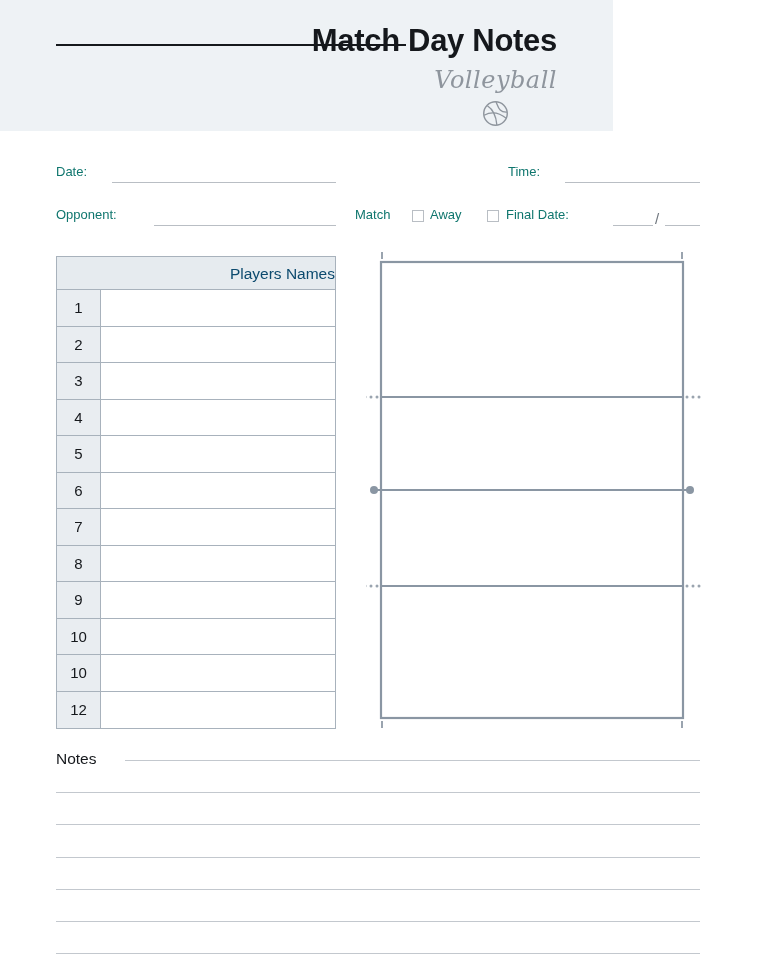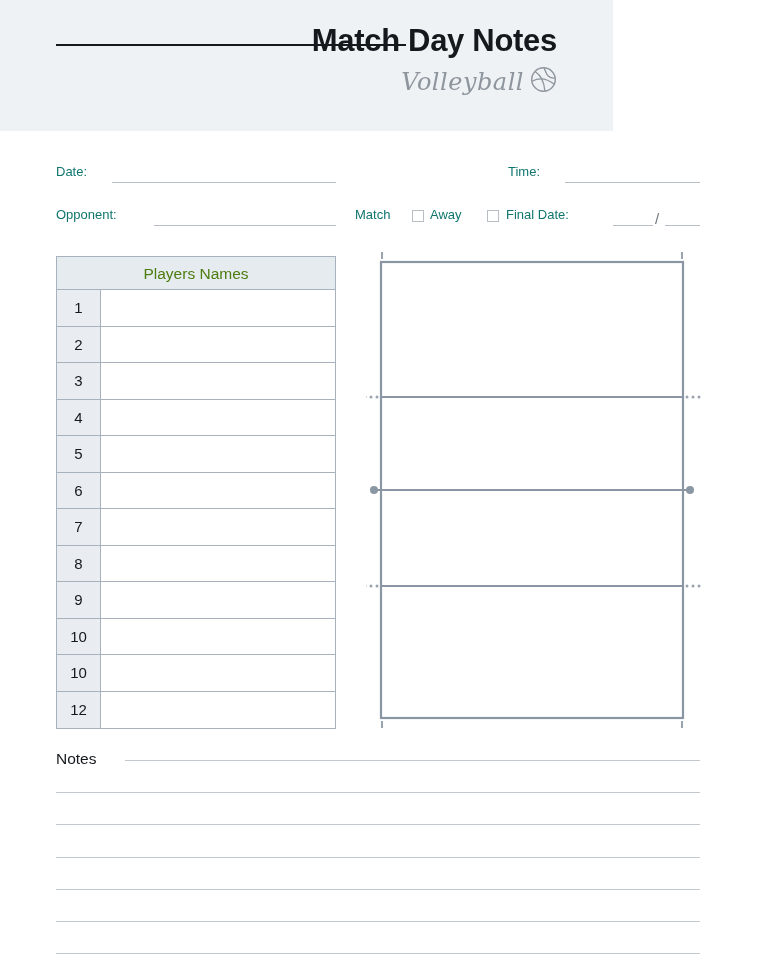--- a/index.html
+++ b/index.html
@@ -22,21 +22,21 @@
     width: 350px; height: 2px;
     background: #15181c;
   }
   .header-title {
     position: absolute; right: 56px; top: 23px;
     font-size: 31px; font-weight: 700; letter-spacing: -0.3px;
     color: #15181c; white-space: nowrap;
   }
   .header-sub-wrap {
     position: absolute; right: 56px; top: 66px;
-    display: flex; align-items: center; gap: 6px;
+    display: flex; align-items: center; gap: 6px; flex-direction: column;
   }
   .header-sub {
     font-family: "DejaVu Serif", serif;
     font-style: italic;
     font-size: 24px;
     color: #8e959d;
     letter-spacing: 0.5px;
   }
   .ball-icon { display:block; }
 
@@ -60,23 +60,23 @@
   .players-table {
     position: absolute; left: 56px; top: 256px;
     width: 280px;
     border: 1px solid #a8b2bc;
     border-collapse: collapse;
   }
   .players-table .th-cell {
     height: 33px;
     background: #e6ebef;
     border-bottom: 1px solid #a8b2bc;
-    text-align: center;
+    text-align: right;
     font-size: 15.5px;
-    color: #4d7c0f;
+    color: #0c4a6e;
     line-height: 33px;
   }
   .players-table .row {
     display: flex;
     height: 36.5px;
     border-bottom: 1px solid #a8b2bc;
   }
   .players-table .row:last-child { border-bottom: none; }
   .players-table .num-cell {
     width: 44px;

